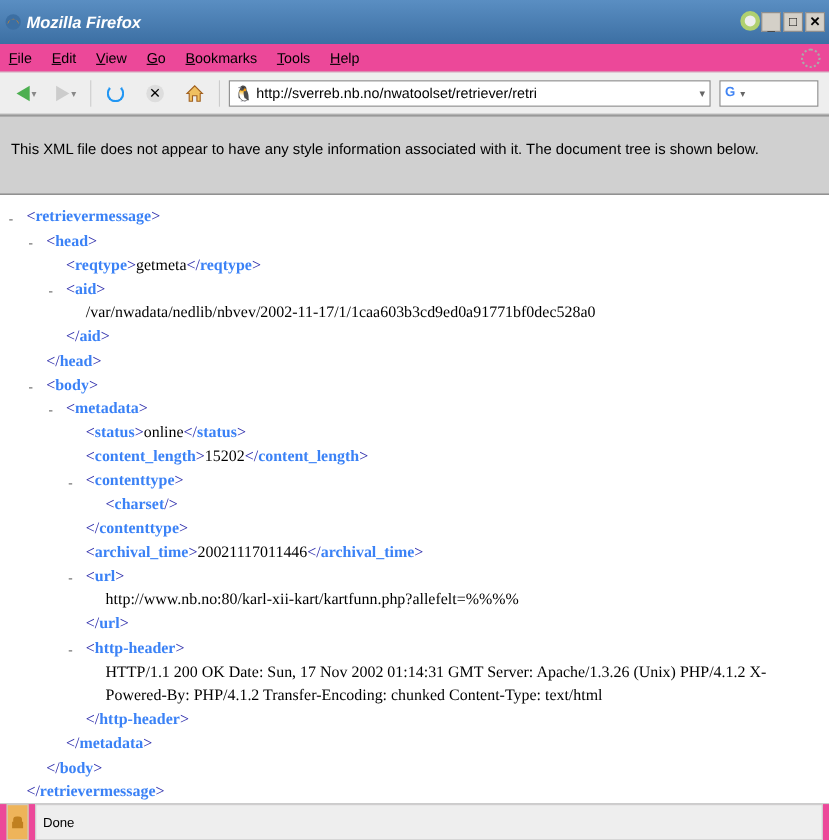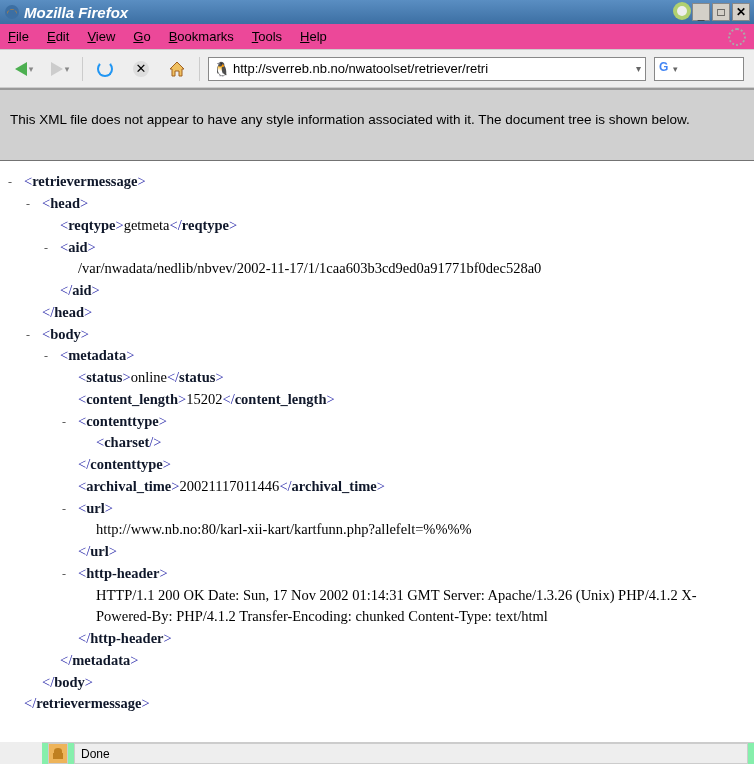--- a/index.html
+++ b/index.html
@@ -1,18 +1,18 @@
 <!DOCTYPE html>
 <html><head>
 <meta charset="utf-8">
 <style>
 * { box-sizing: border-box; margin: 0; padding: 0; }
 body { font-family: Arial, sans-serif; font-size: 13px; background: #eeeeee; width: 754px; height: 764px; display: flex; flex-direction: column; }
 
-.titlebar { background: linear-gradient(to bottom, #5a8ec2, #3c6fa3); height: 24px; display: flex; align-items: center; padding: 0 4px; color: white; font-weight: bold; }
+.titlebar { background: linear-gradient(to bottom, #5a8ec2, #3c6fa3); height: 40px; display: flex; align-items: center; padding: 0 4px; color: white; font-weight: bold; }
 .titlebar .ff-icon { width: 16px; height: 16px; margin-right: 4px; display: flex; align-items: center; justify-content: center; }
 .titlebar .title { flex: 1; font-size: 15px; font-style: italic; }
 .titlebar .win-btns { display: flex; gap: 2px; }
 .win-btn { width: 18px; height: 18px; background: #d4d0c8; border: 1px solid #888; display: flex; align-items: center; justify-content: center; font-size: 12px; color: #000; }
 
 .menubar { background: #ec4899; height: 26px; display: flex; align-items: center; padding: 0 8px; gap: 18px; border-bottom: 1px solid #ccc; }
 .menubar span { cursor: pointer; }
 .menubar span u { text-decoration: underline; }
 .throbber { margin-left: auto; width: 18px; height: 18px; border: 2px dotted #aaa; border-radius: 50%; }
 
@@ -28,25 +28,25 @@
 .addr-wrap { flex: 1; display: flex; align-items: center; border: 1px solid #888; background: white; height: 24px; padding: 0 4px; }
 .penguin { width: 16px; height: 16px; margin-right: 4px; font-size: 14px; }
 .addr-input { border: none; outline: none; flex: 1; font-size: 13px; background: transparent; }
 .search-wrap { width: 90px; display: flex; align-items: center; border: 1px solid #888; background: white; height: 24px; padding: 0 4px; }
 
 .notice { background: #d0d0d0; border-top: 2px solid #999; border-bottom: 1px solid #737373; padding: 20px 10px 30px 10px; font-size: 13.5px; line-height: 1.5; }
 
 .content { flex: 1; background: white; padding: 10px 6px; overflow: auto; font-family: "Times New Roman", serif; font-size: 14.5px; }
 .node { padding-left: 18px; position: relative; line-height: 1.5; }
 .toggle { position: absolute; left: 2px; top: 2px; color: #555; font-size: 12px; cursor: pointer; }
-.tag { color: #0f172a; font-weight: bold; margin-top: 33px; }
+.tag { color: #3b82f6; font-weight: bold; margin-top: 33px; }
 .bracket { color: #2a2aaa; }
 .textval { color: #000; text-align: center; }
 
-.statusbar { height: 22px; background: #86efac; border-top: 1px solid #ccc; display: flex; align-items: center; padding: 0 6px; gap: 6px; font-size: 12px; margin-left: 42px; }
+.statusbar { height: 34px; background: #ec4899; border-top: 1px solid #ccc; display: flex; align-items: center; padding: 0 6px; gap: 6px; font-size: 12px; }
 .lock-cell { width: 20px; height: 100%; background: #eeb45a; display: flex; align-items: center; justify-content: center; border: 1px solid #ccc; }
 .status-text { flex: 1; border: 1px solid #ccc; height: 100%; display: flex; align-items: center; padding: 0 6px; background: #eeeeee; }
 </style>
 </head>
 <body>
 
 <div class="titlebar">
   <span class="ff-icon">
     <svg width="16" height="16" viewBox="0 0 16 16">
         <circle cx="8" cy="8" r="7" fill="#3c6fa3"></circle>

